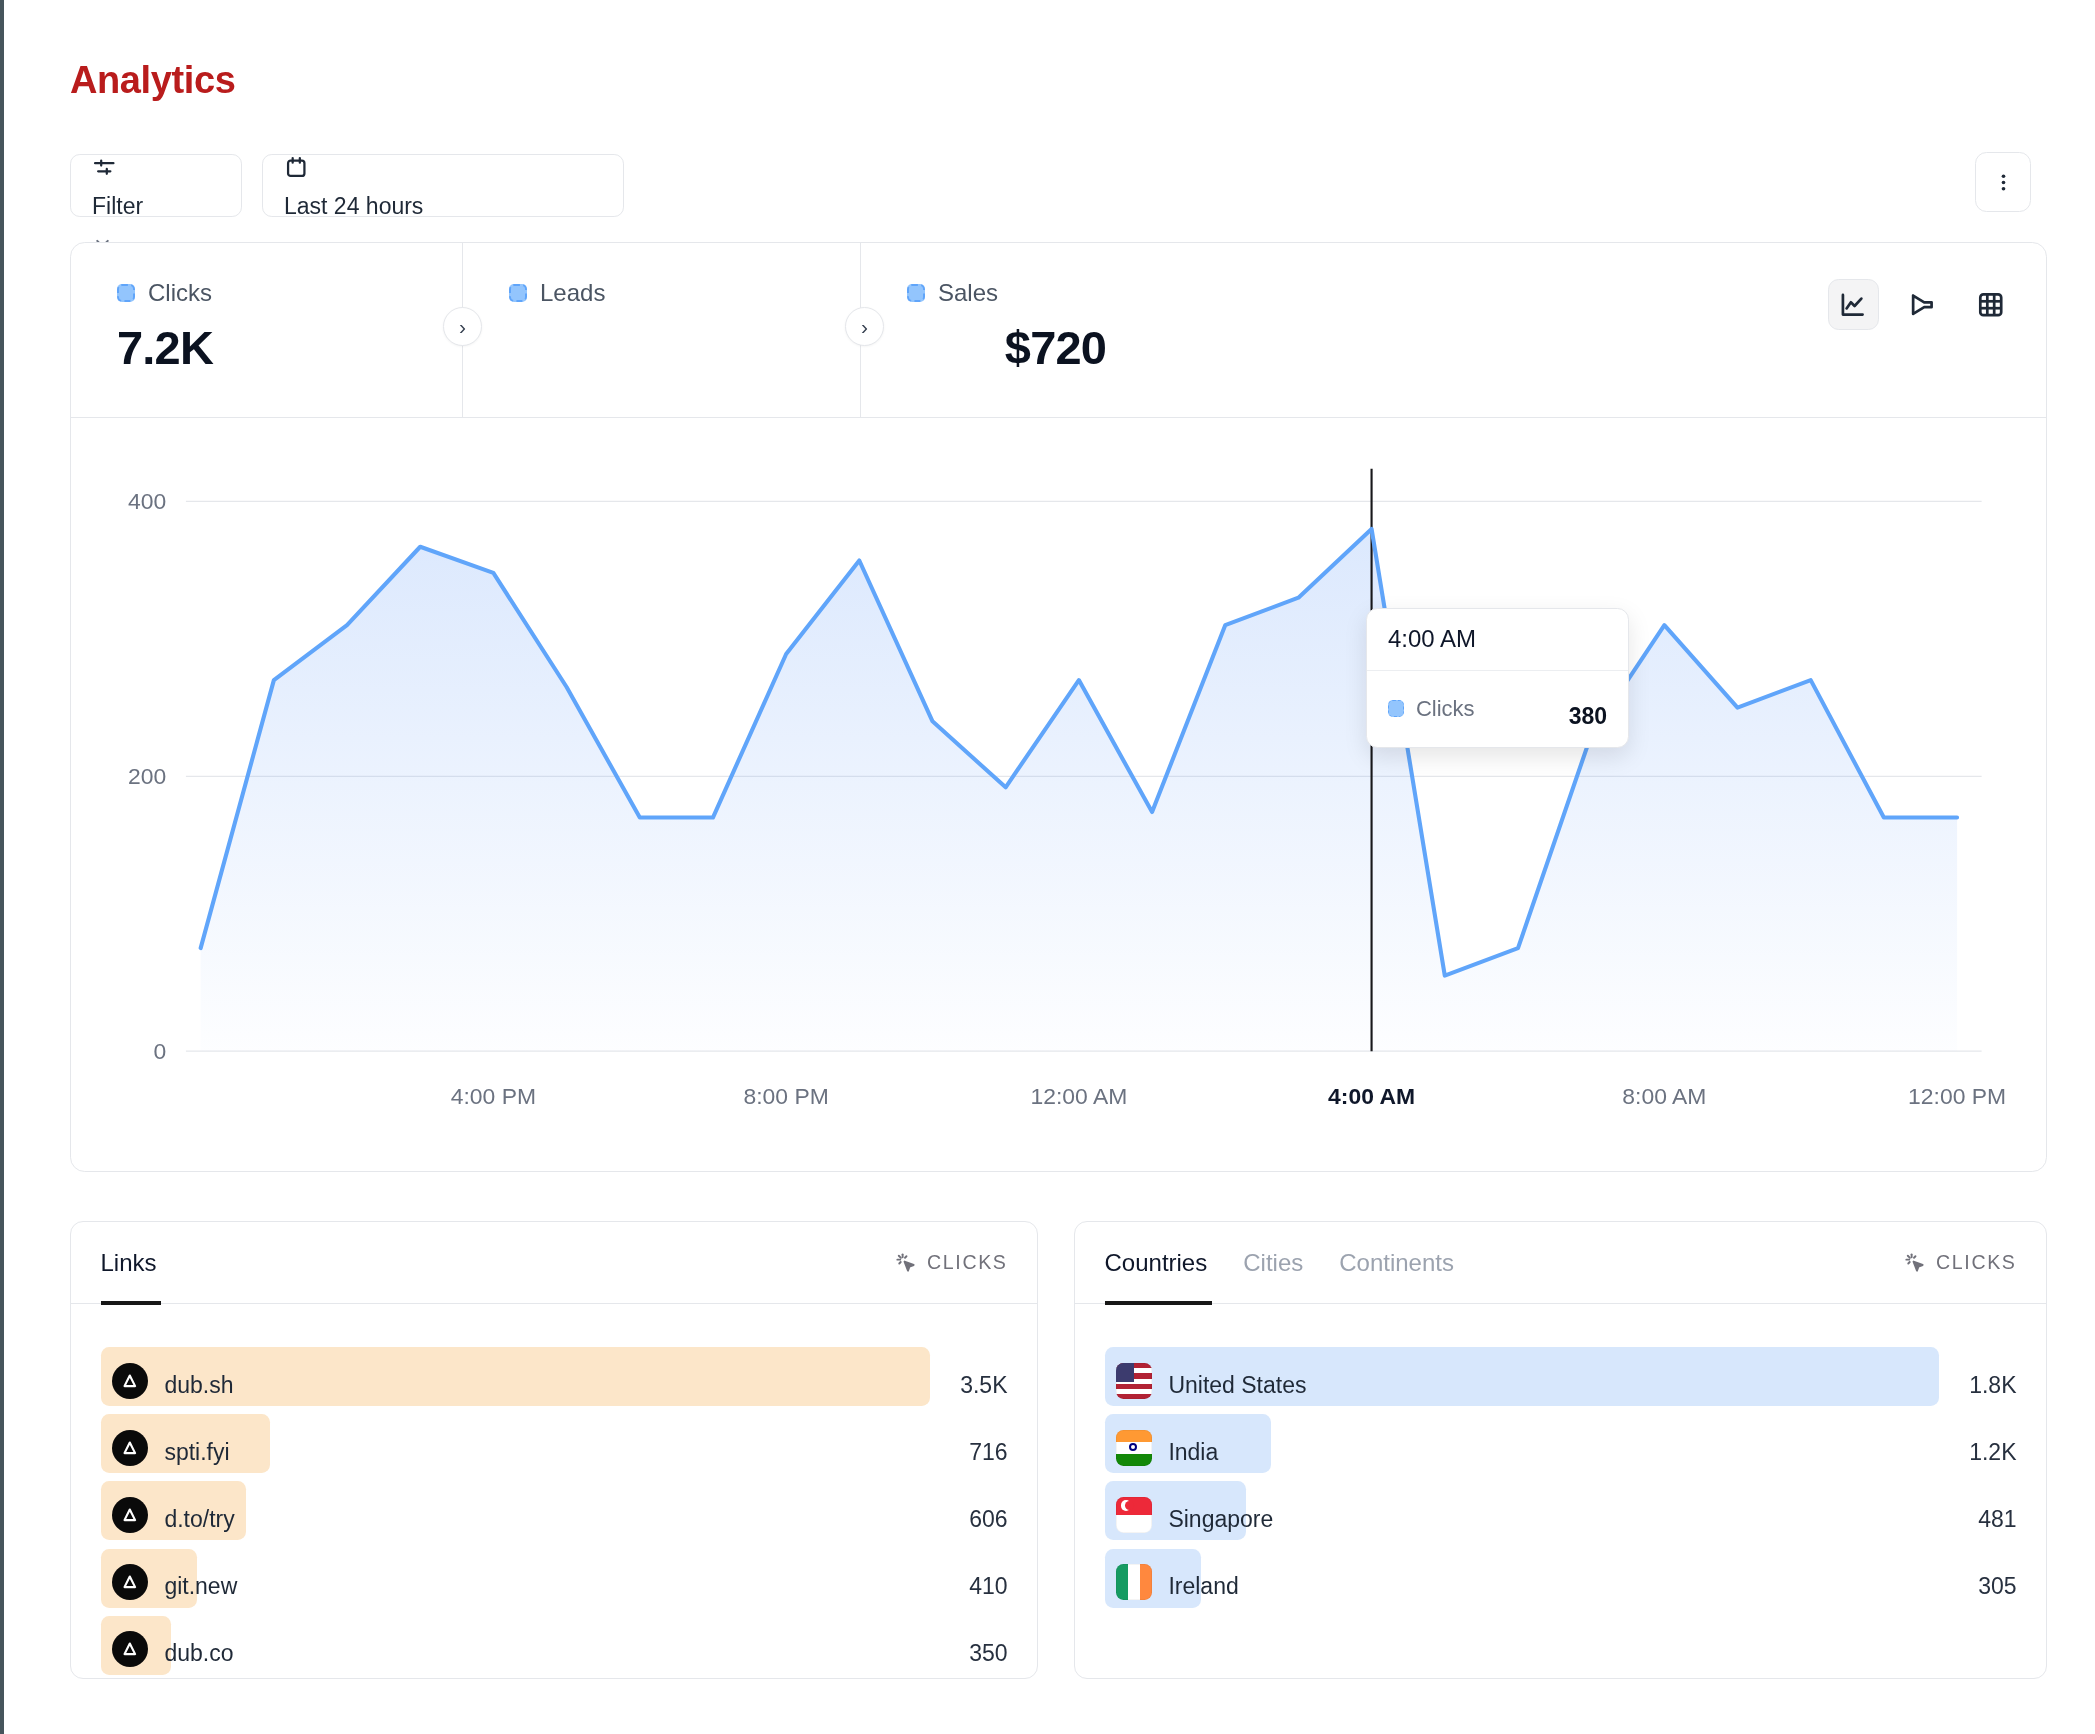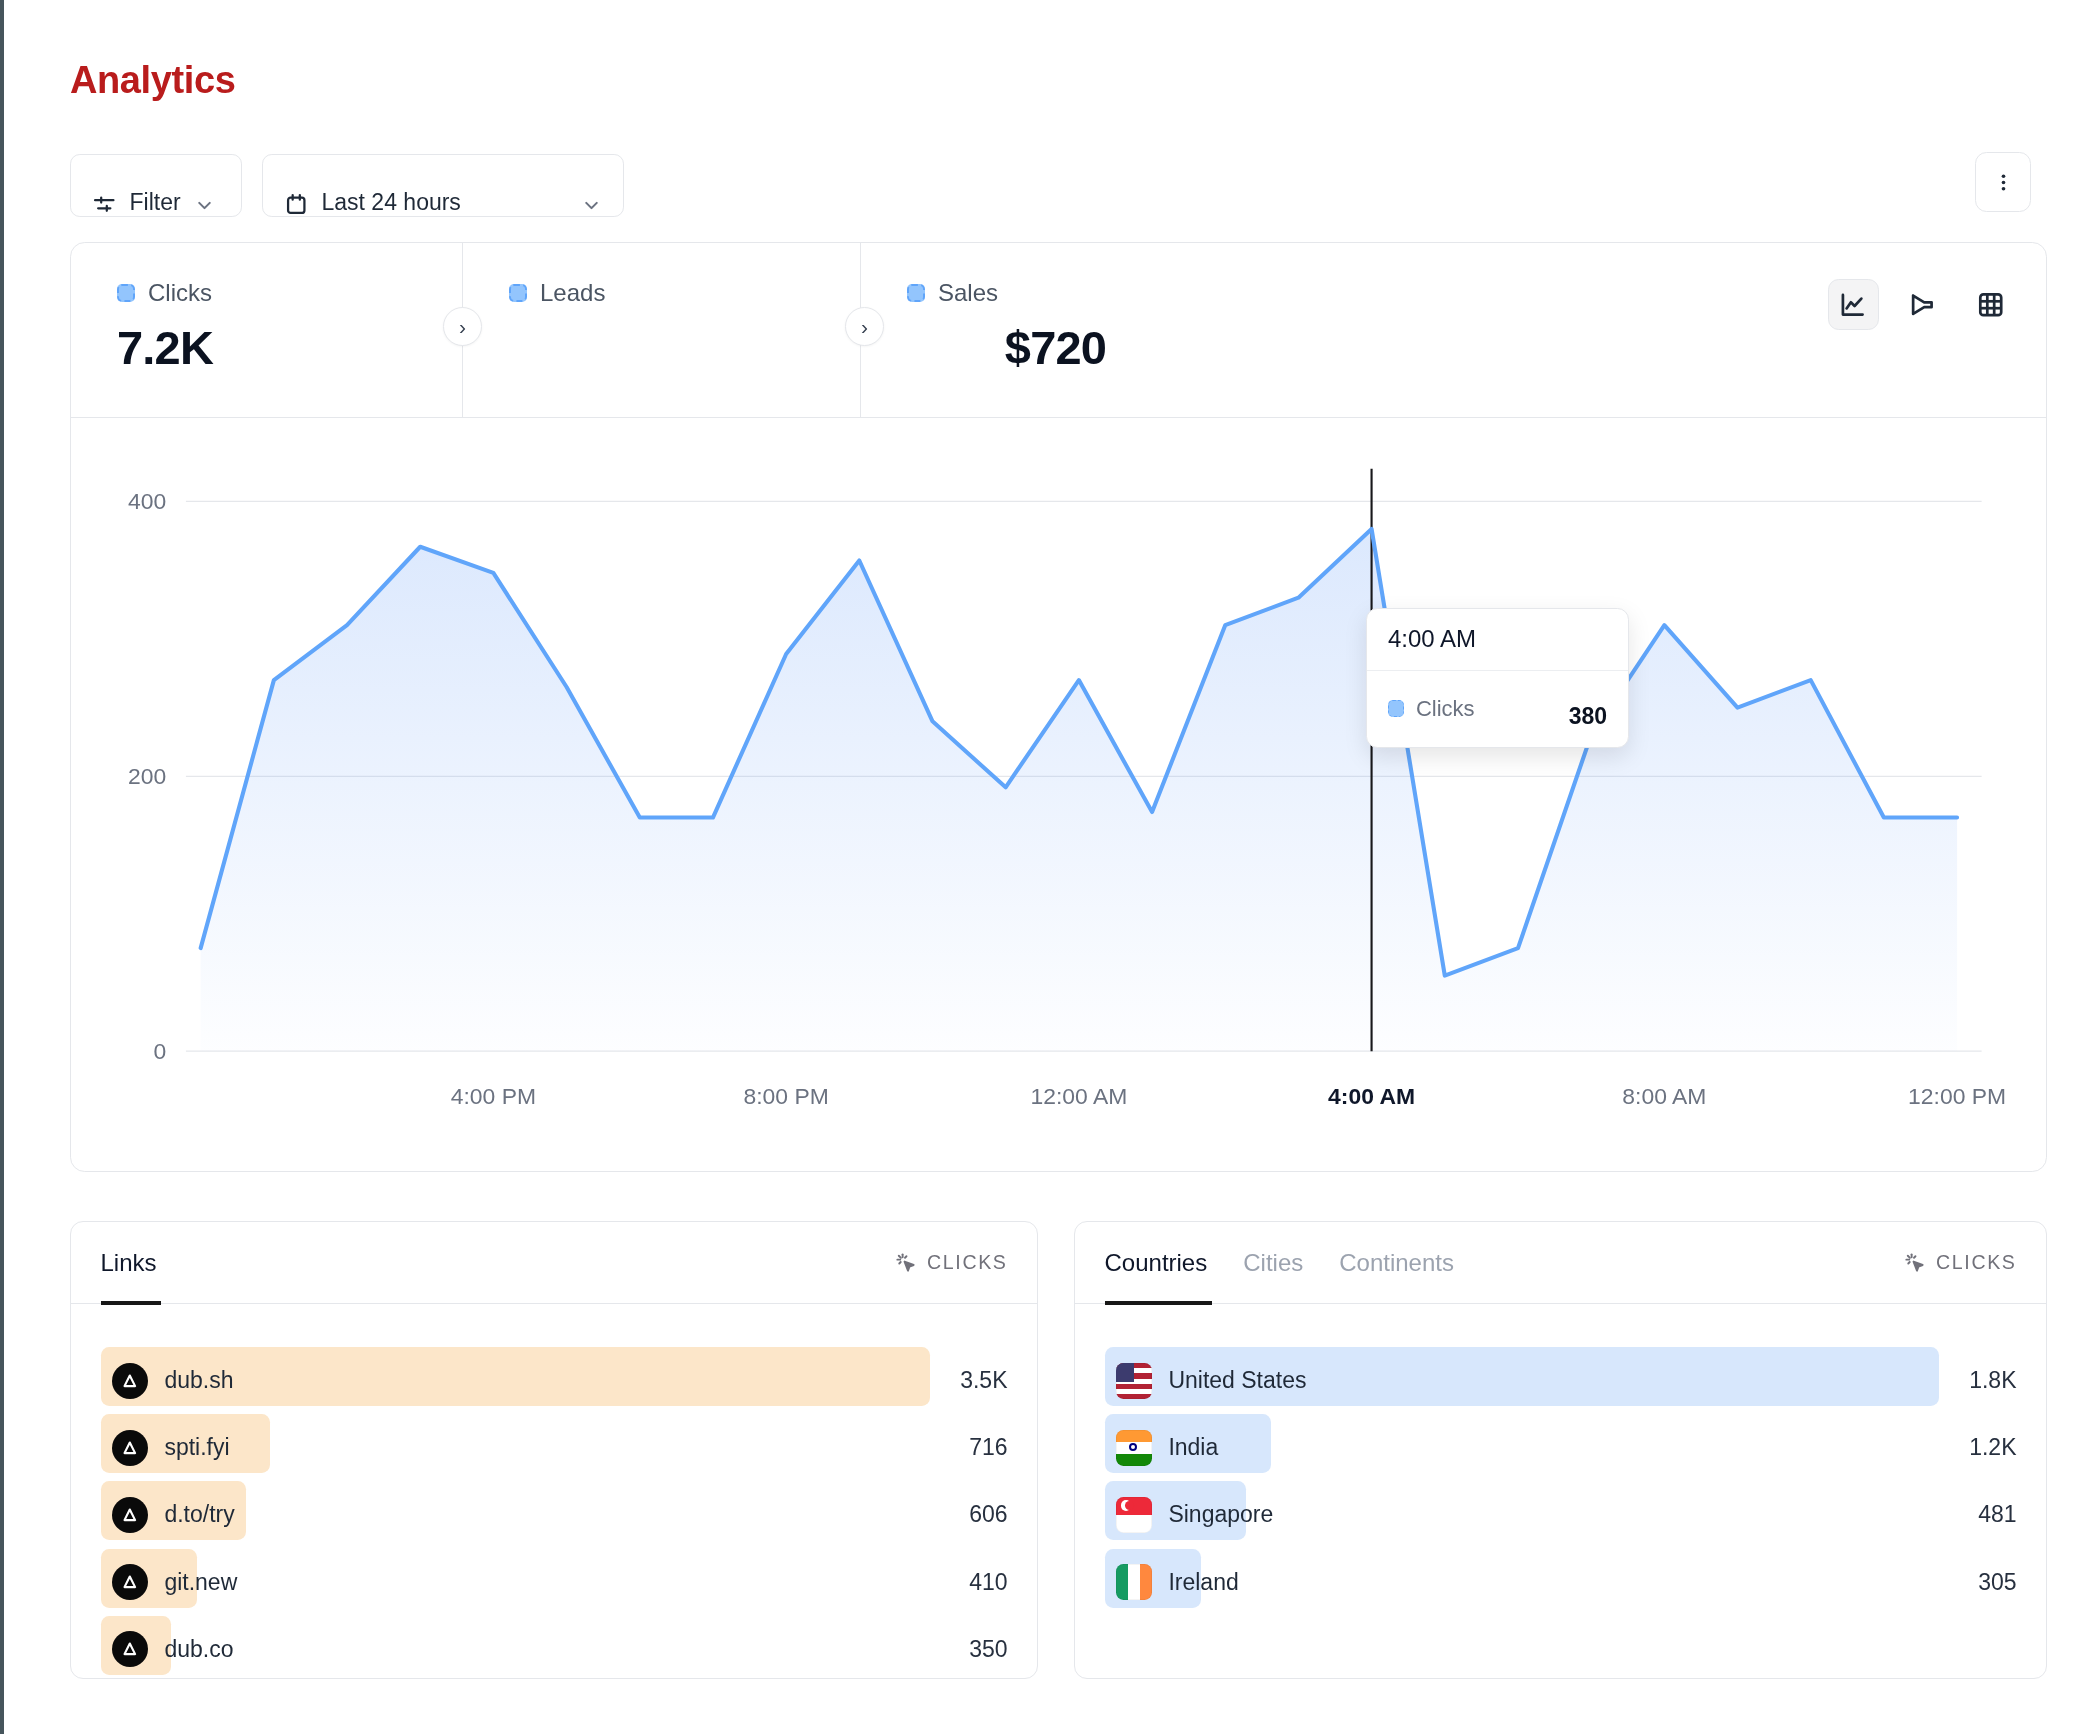--- a/index.html
+++ b/index.html
@@ -3,22 +3,22 @@
 <meta charset="utf-8">
 <style>
   * { margin:0; padding:0; box-sizing:border-box; }
   html,body { width:2096px; height:1735px; background:#fff; overflow:hidden;
     font-family:"Liberation Sans", sans-serif; color:#111827; }
   .accent-strip { position:absolute; left:0; top:0; width:4.1px; height:1735px; background:#46555c; }
 
   .page-title { position:absolute; left:70px; top:59px; font-size:38px; font-weight:700; letter-spacing:-0.4px; color:#b91c1c; }
 
   
-  .btn { position:absolute; display:flex; align-items:flex-end; gap:13px;
-    border:1.5px solid #e5e7eb; border-radius:9.8px; background:#fff; cursor:pointer; }
+  .btn { position:absolute; display:flex; align-items:flex-start; gap:13px;
+    border:1.5px solid #e5e7eb; border-radius:9.8px; background:#fff; cursor:pointer;flex-direction:column; }
   .btn-filter { left:70px; top:154px; width:172px; height:63px; padding:0 21px; }
   .btn-date { left:262px; top:154px; width:362px; height:63px; padding:0 21px; }
   .btn label { font-size:23px; color:#1f2937; cursor:pointer; }
   .btn .spring { flex:1; }
   .icon { display:inline-flex; align-items:center; justify-content:center; flex:none; }
   .kebab-btn { position:absolute; left:1975px; top:152px; width:56px; height:60px;
     border:1.5px solid #e5e7eb; border-radius:11.5px; background:#fff; cursor:pointer;
     display:flex; align-items:center; justify-content:center; }
 
   
@@ -63,21 +63,21 @@
     font-size:24px; color:#9ca3af; cursor:pointer; font-weight:500; }
   .panel-tab.active { color:#0f172a; }
   .panel-tab.active::after { content:""; position:absolute; left:0; right:-4.9px; bottom:-1.6px; height:4.1px; background:#171717; }
   .metric { margin-left:auto; display:flex; align-items:center; gap:9.8px; color:#71717a; cursor:pointer; }
   .metric span { font-size:19.6px; letter-spacing:1.6px; font-weight:500; }
   .rows { padding:43px 29.5px 0 29.5px; }
   .row { position:relative; height:59px; margin-bottom:8.2px; display:flex; align-items:center; }
   .row-bar { position:absolute; left:0; top:0; height:59px; border-radius:8.2px; }
   .links .row-bar { background:#fce6c9; }
   .countries .row-bar { background:#d7e7fc; }
-  .row-content { position:relative; z-index:2; display:flex; align-items:center; gap:16.4px; padding-left:11.5px; width:100%;margin-top:8px; }
+  .row-content { position:relative; z-index:2; display:flex; align-items:flex-end; gap:16.4px; padding-left:11.5px; width:100%;margin-top:8px; }
   .row-label { font-size:23px; color:#1f2937; font-weight:500; }
   .row-value { margin-left:auto; font-size:23px; color:#27303f; }
   .logo-circle { width:36px; height:36px; border-radius:50%; background:#0a0a0a; flex:none;
     display:flex; align-items:center; justify-content:center; }
 
   
   .flag { width:36px; height:36px; border-radius:7.4px; overflow:hidden; position:relative; flex:none; box-shadow:inset 0 0 0 0.8px rgba(0,0,0,.06); }
   .flag.us { background:repeating-linear-gradient(#b22234 0 5.2px, #fff 5.2px 10.3px); }
   .flag.us::before { content:""; position:absolute; left:0; top:0; width:18px; height:19.6px; background:#3c3b6e; }
   .flag.in { background:linear-gradient(#ff9933 0 33%, #fff 33% 67%, #138808 67%); }

